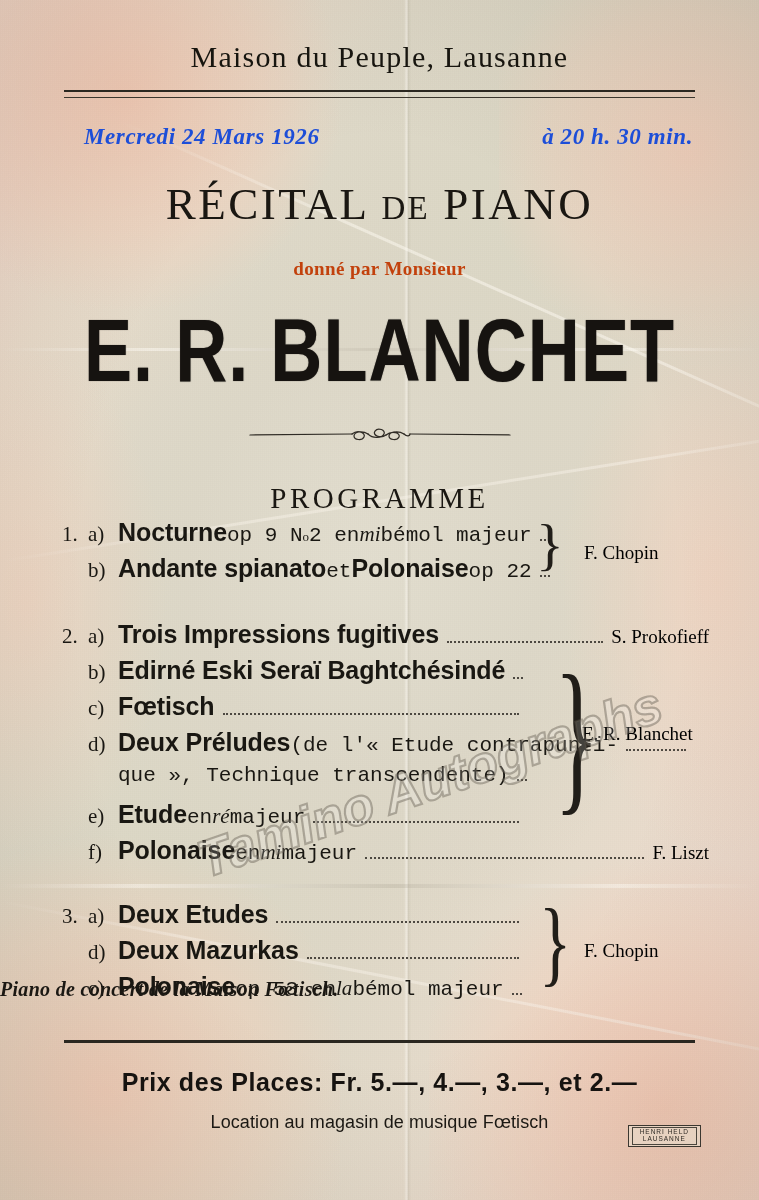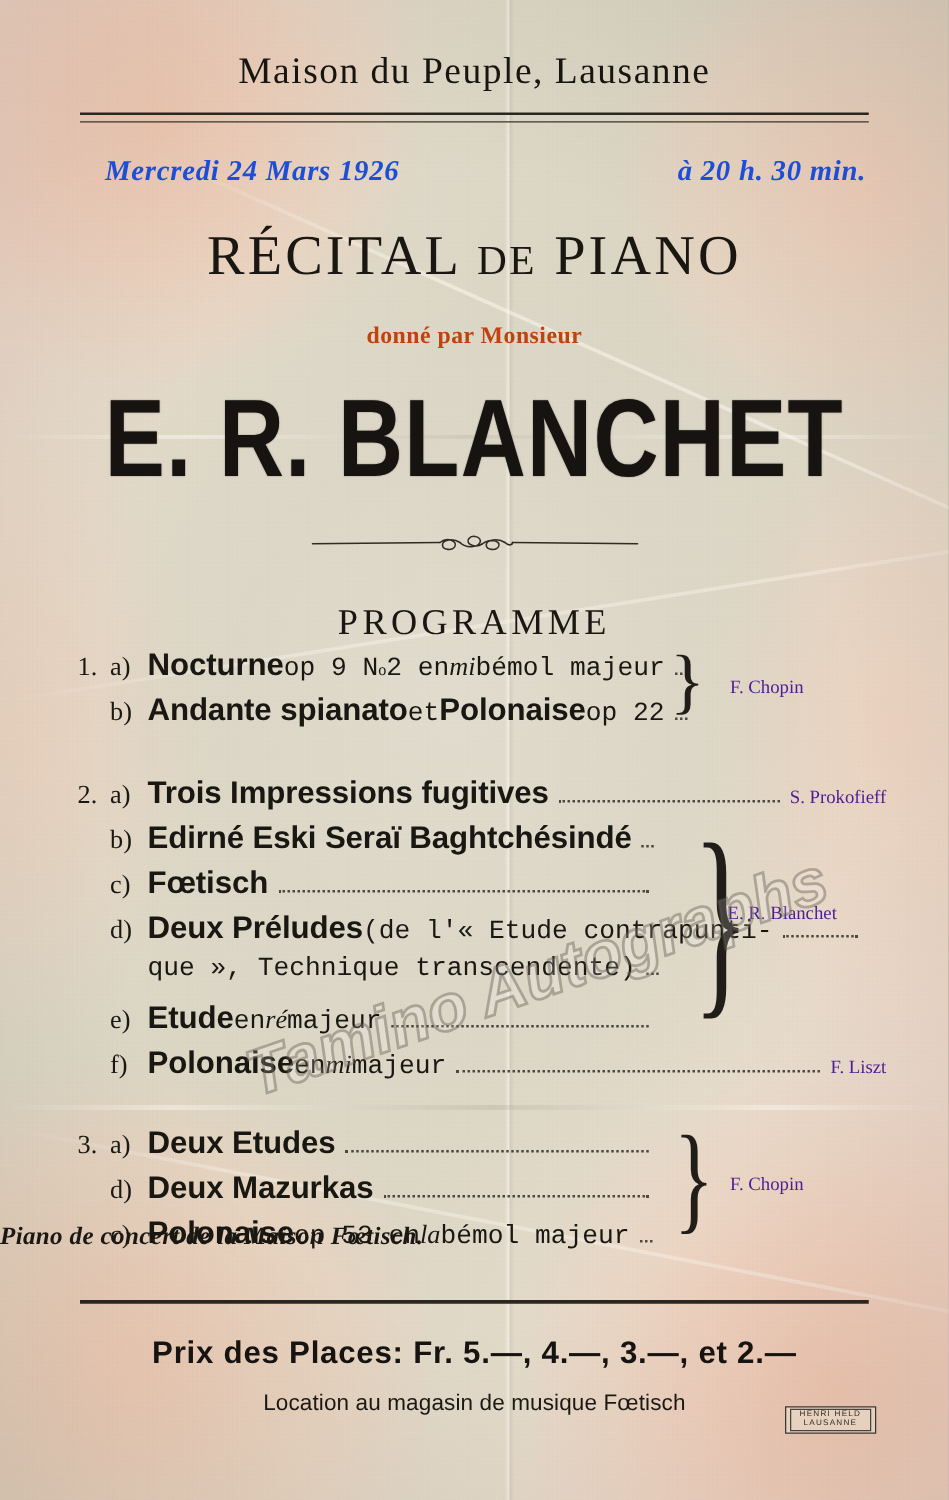--- a/index.html
+++ b/index.html
@@ -239,23 +239,23 @@
     flex: 1 1 auto;
     border-bottom: 2px dotted #34302a;
     margin: 0 8px 6px 8px;
     min-width: 10px;
     opacity: .85;
   }
   .leader.short { flex: 0 0 auto; width: 60px; }
   .composer {
     flex: none;
     font-family: "Liberation Serif", serif;
-    font-size: 15px;
-    white-space: nowrap;
-    color: #4c1d95;
+    font-size: 19px;
+    white-space: nowrap;
+    color: #000000;
   }
   .cslot { width: 182px; flex: none; }
 
   
   .cont { padding-left: 56px; }
 
   
   .brace {
     position: absolute;
     font-family: "Liberation Serif", serif;

